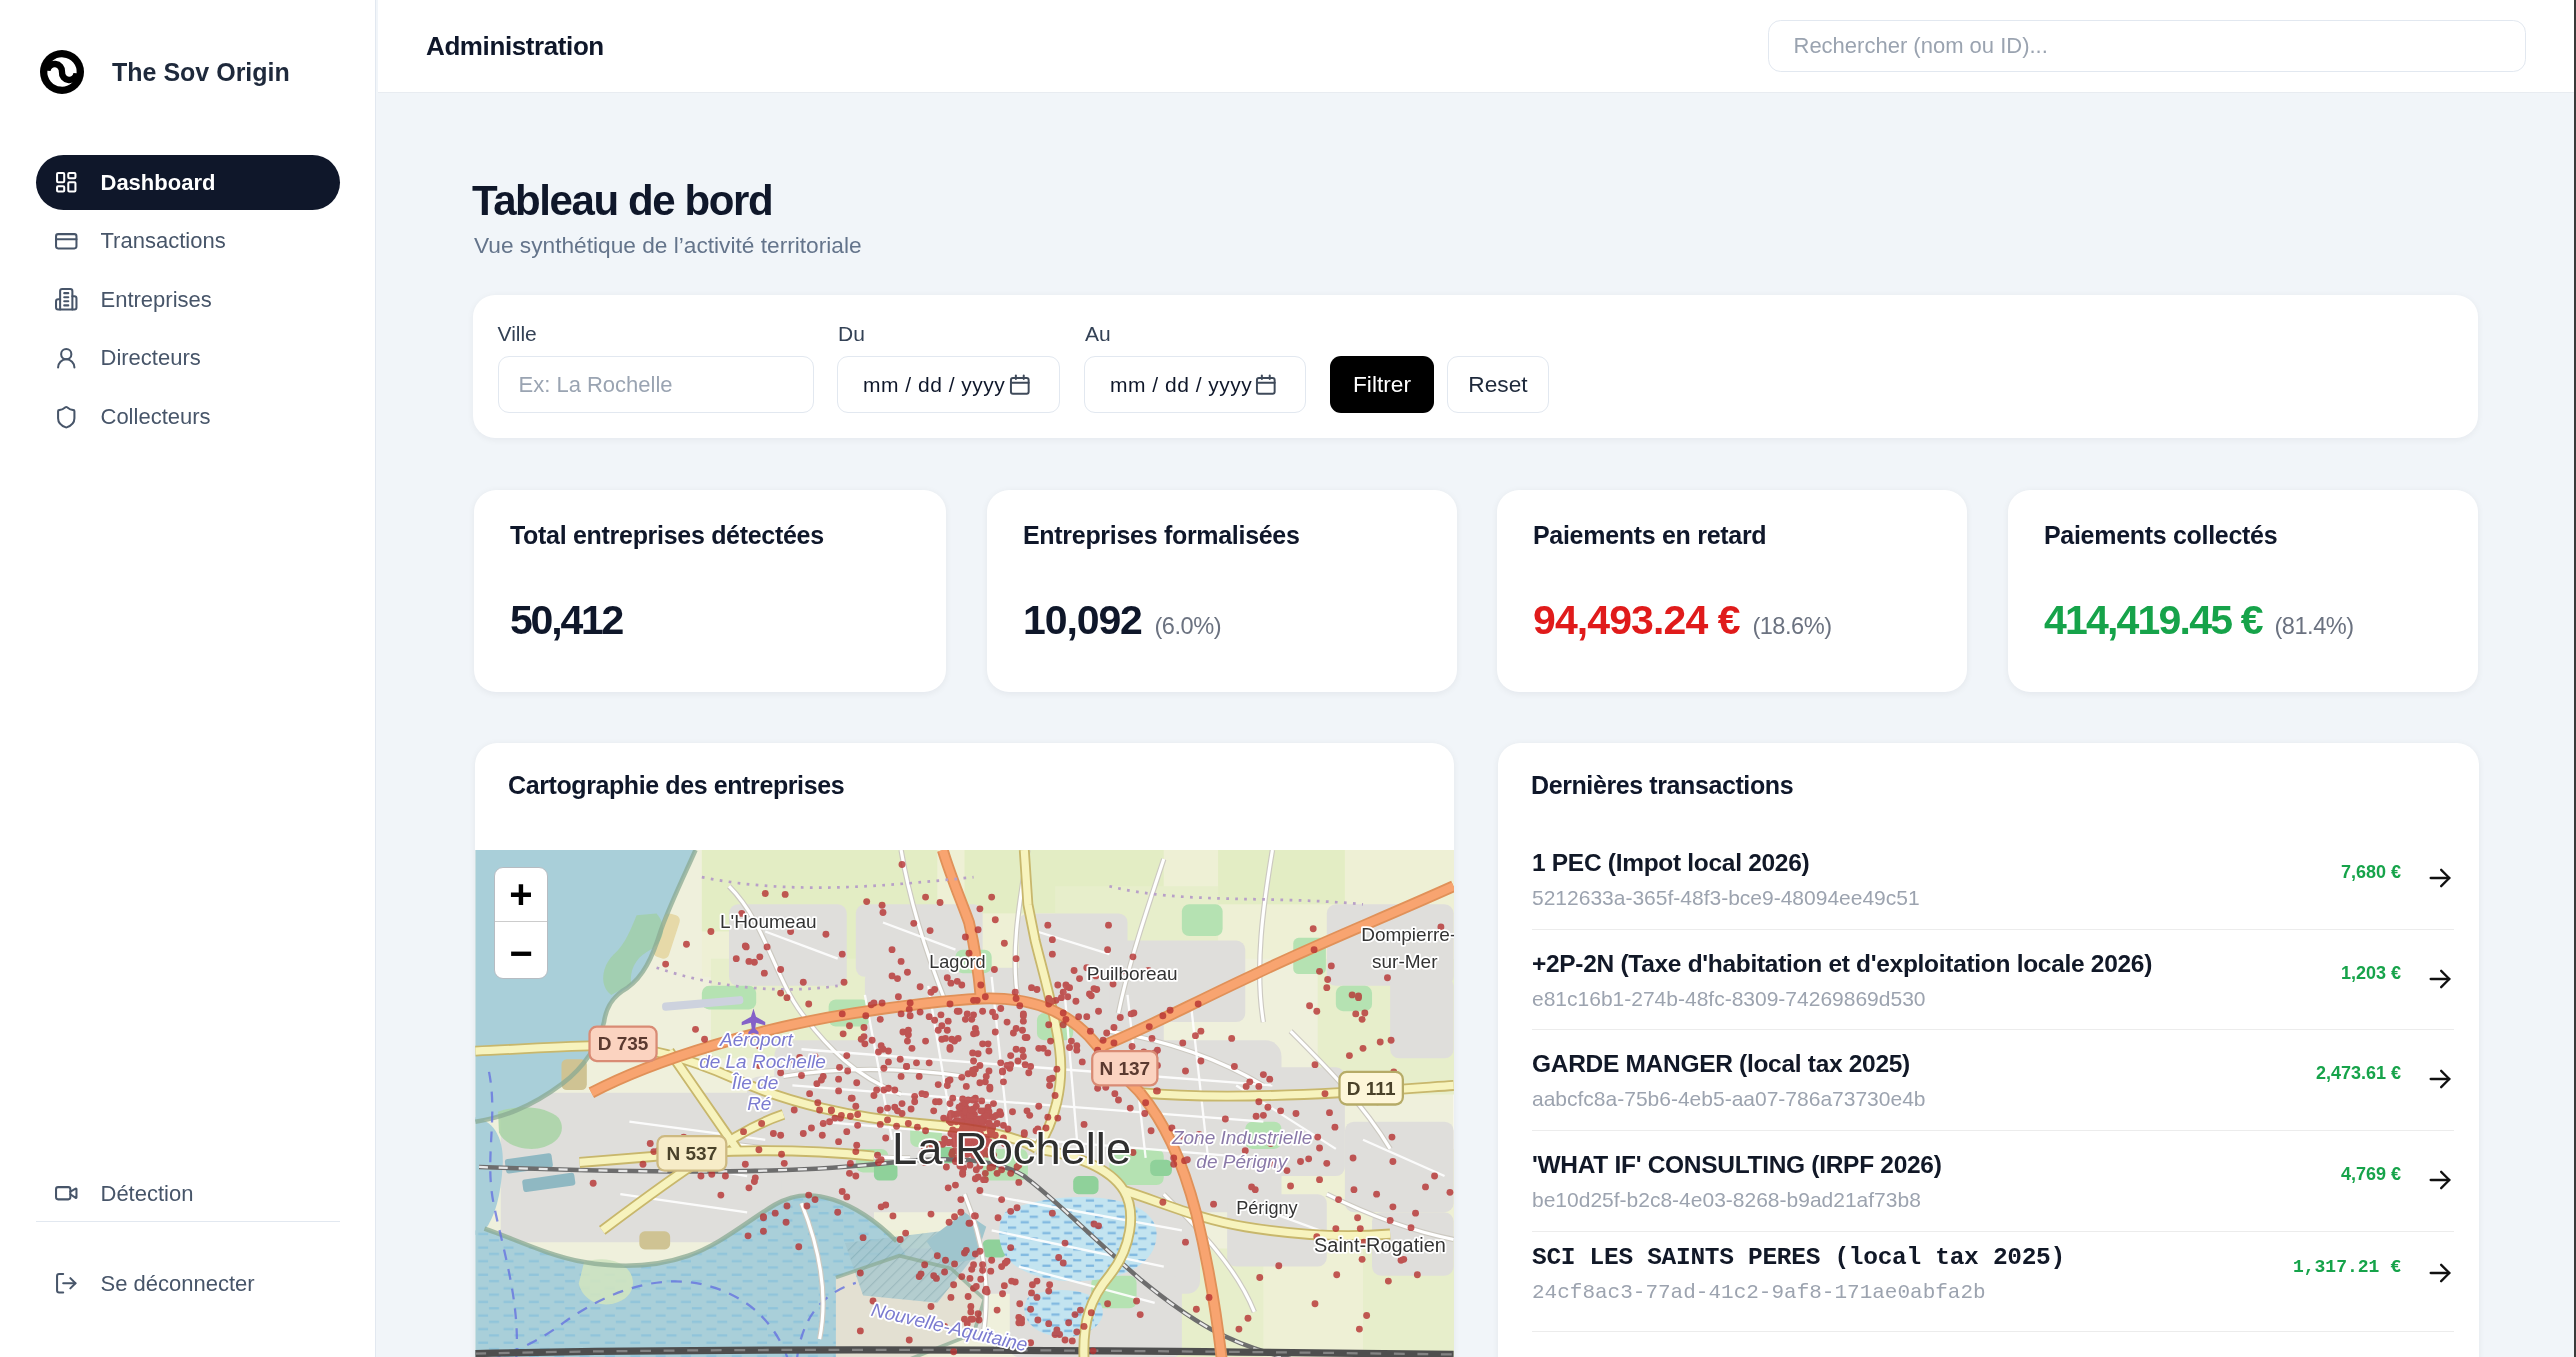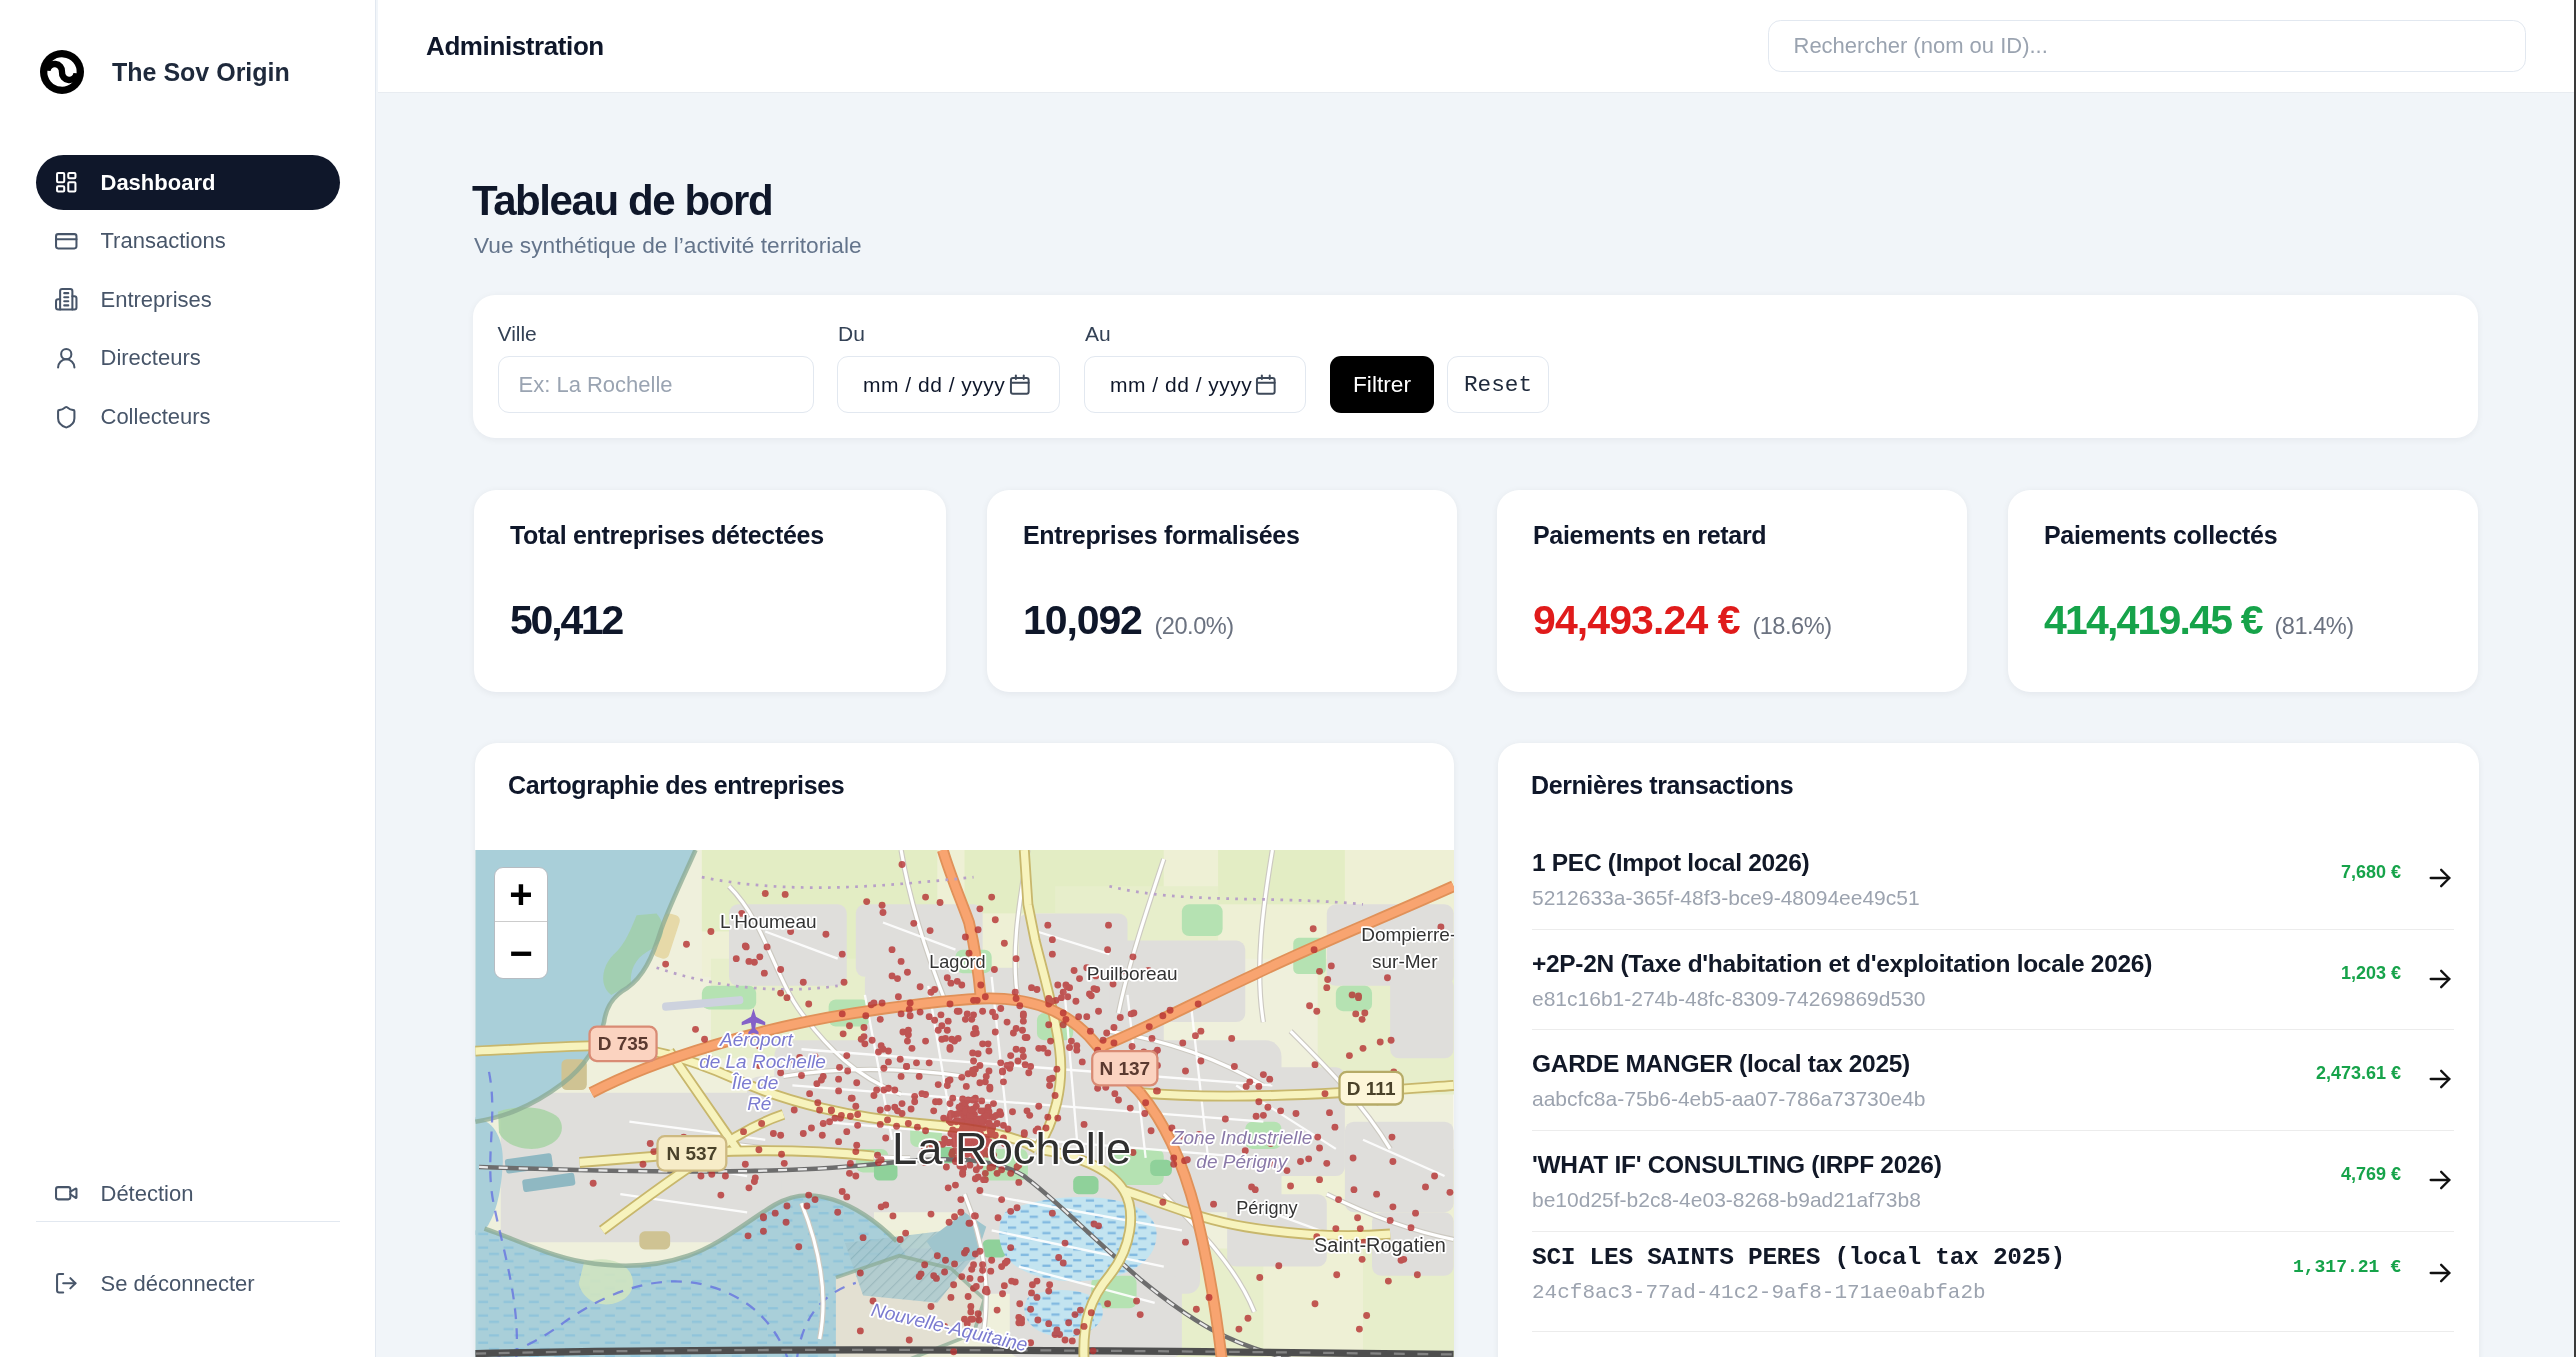--- a/index.html
+++ b/index.html
@@ -166,30 +166,30 @@
     <div class="flabel" style="left:612px; top:27px;">Au</div>
     <div class="finput dateval" style="left:611px; top:61px; width:222px; padding:0 27px 0 25px;">mm / dd / yyyy
       <svg class="calico" width="23.6" height="23.6" viewBox="0 0 24 24" fill="none" stroke="#3f4a5a" stroke-width="2" stroke-linecap="round">
           <rect x="3" y="5" width="18" height="16" rx="2"></rect>
           <line x1="3" y1="10" x2="21" y2="10"></line>
           <line x1="8" y1="2.5" x2="8" y2="6"></line>
           <line x1="16" y1="2.5" x2="16" y2="6"></line>
         </svg>
     </div>
     <div class="fbtn dark" style="left:857px; top:61px; width:104px;">Filtrer</div>
-    <div class="fbtn light" style="left:974px; top:61px; width:102px;font-family:Liberation Mono, monospace;">Reset</div>
+    <div class="fbtn light" style="left:974px; top:61px; width:102px;">Reset</div>
   </div>
 
   <div class="scard" style="left:96px; width:472px;">
     <div class="t">Total entreprises détectées</div>
     <div class="v">50,412</div>
   </div>
   <div class="scard" style="left:609px; width:470px;">
     <div class="t">Entreprises formalisées</div>
-    <div class="v" style="letter-spacing:-1.1px;">10,092<span class="pct">(20.0%)</span></div>
+    <div class="v" style="letter-spacing:-1.1px;">10,092<span class="pct">(6.0%)</span></div>
   </div>
   <div class="scard" style="left:1119px; width:470px;">
     <div class="t">Paiements en retard</div>
     <div class="v red" style="letter-spacing:-0.9px;">94,493.24 €<span class="pct">(18.6%)</span></div>
   </div>
   <div class="scard" style="left:1630px; width:470px;">
     <div class="t">Paiements collectés</div>
     <div class="v green" style="letter-spacing:-1.8px;">414,419.45 €<span class="pct">(81.4%)</span></div>
   </div>
 

